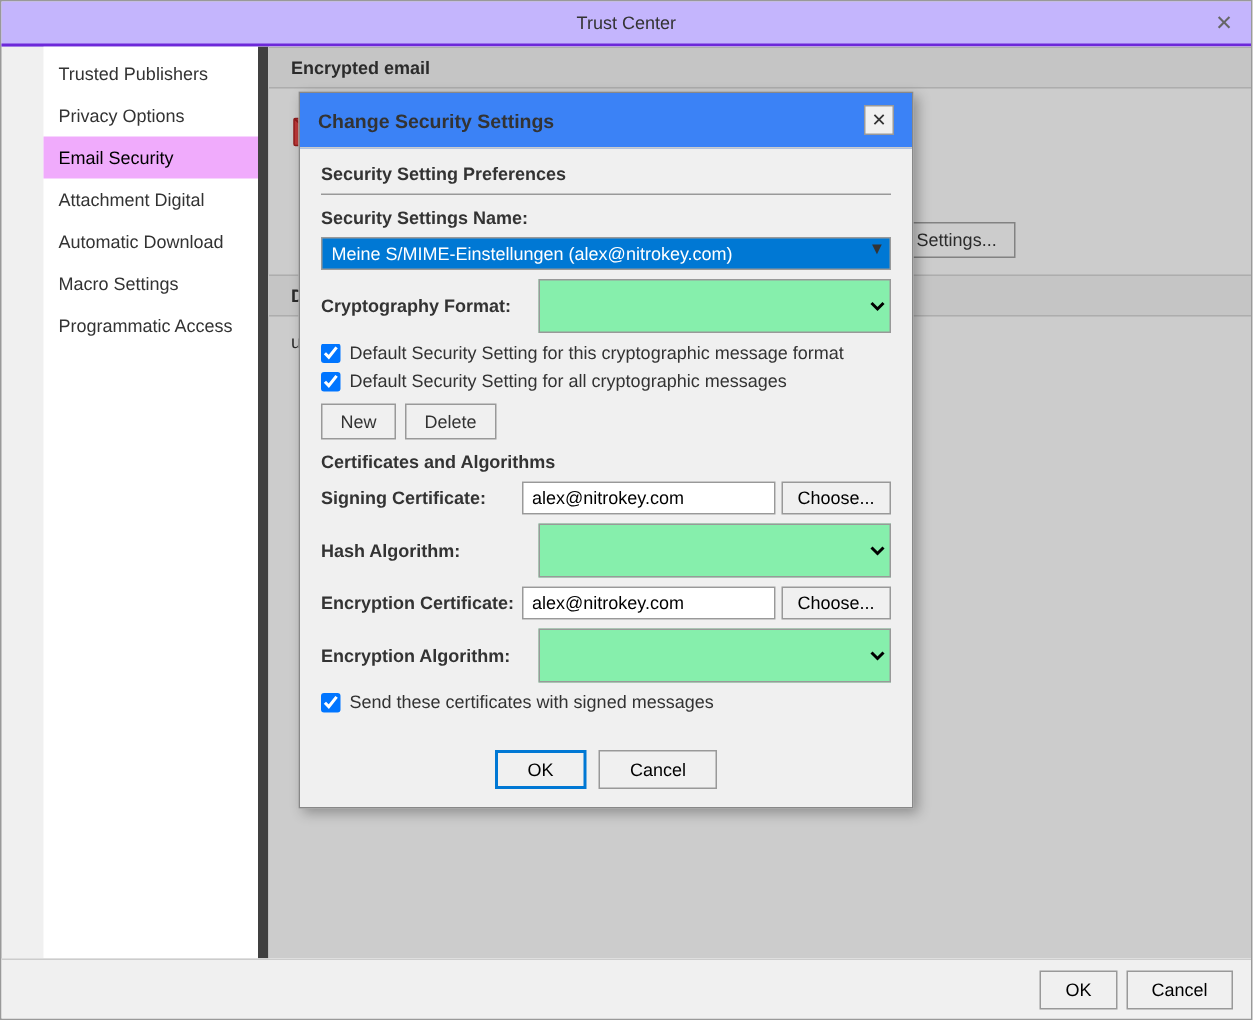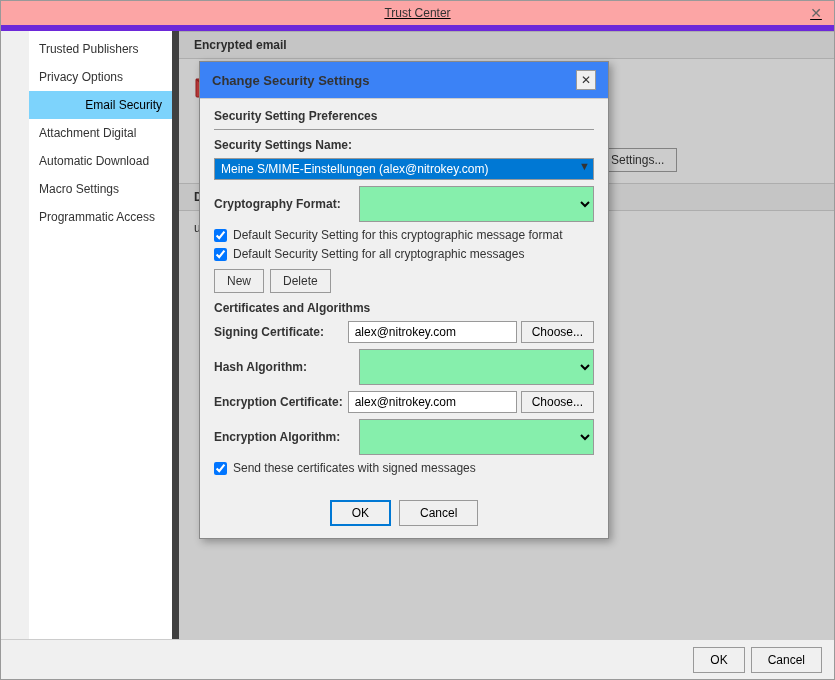--- a/index.html
+++ b/index.html
@@ -16,28 +16,27 @@
     .window {
       width: 835px;
       height: 680px;
       background: #f0f0f0;
       border: 1px solid #999;
       display: flex;
       flex-direction: column;
     }
 
     .title-bar {
-      background: #fca5a5;
+      background: #c4b5fd;
       height: 30px;
       display: flex;
       align-items: center;
       justify-content: space-between;
       padding: 0 8px;
-      border-bottom: 6px solid #6d28d9;
-      text-decoration: underline;
+      border-bottom: 2px solid #6d28d9;
     }
 
     .title-bar-title {
       flex: 1;
       text-align: center;
       font-size: 12px;
       color: #333;
     }
 
     .title-bar-close {
@@ -67,23 +66,22 @@
     }
 
     .sidebar-item {
       padding: 7px 10px;
       cursor: pointer;
       color: #333;
       font-size: 12px;
     }
 
     .sidebar-item.active {
-      background: #7dd3fc;
+      background: #f0abfc;
       color: #000;
-      text-align: right;
     }
 
     
     .main-panel {
       flex: 1;
       background: #f0f0f0;
       padding: 0;
       overflow: auto;
       position: relative;
     }

